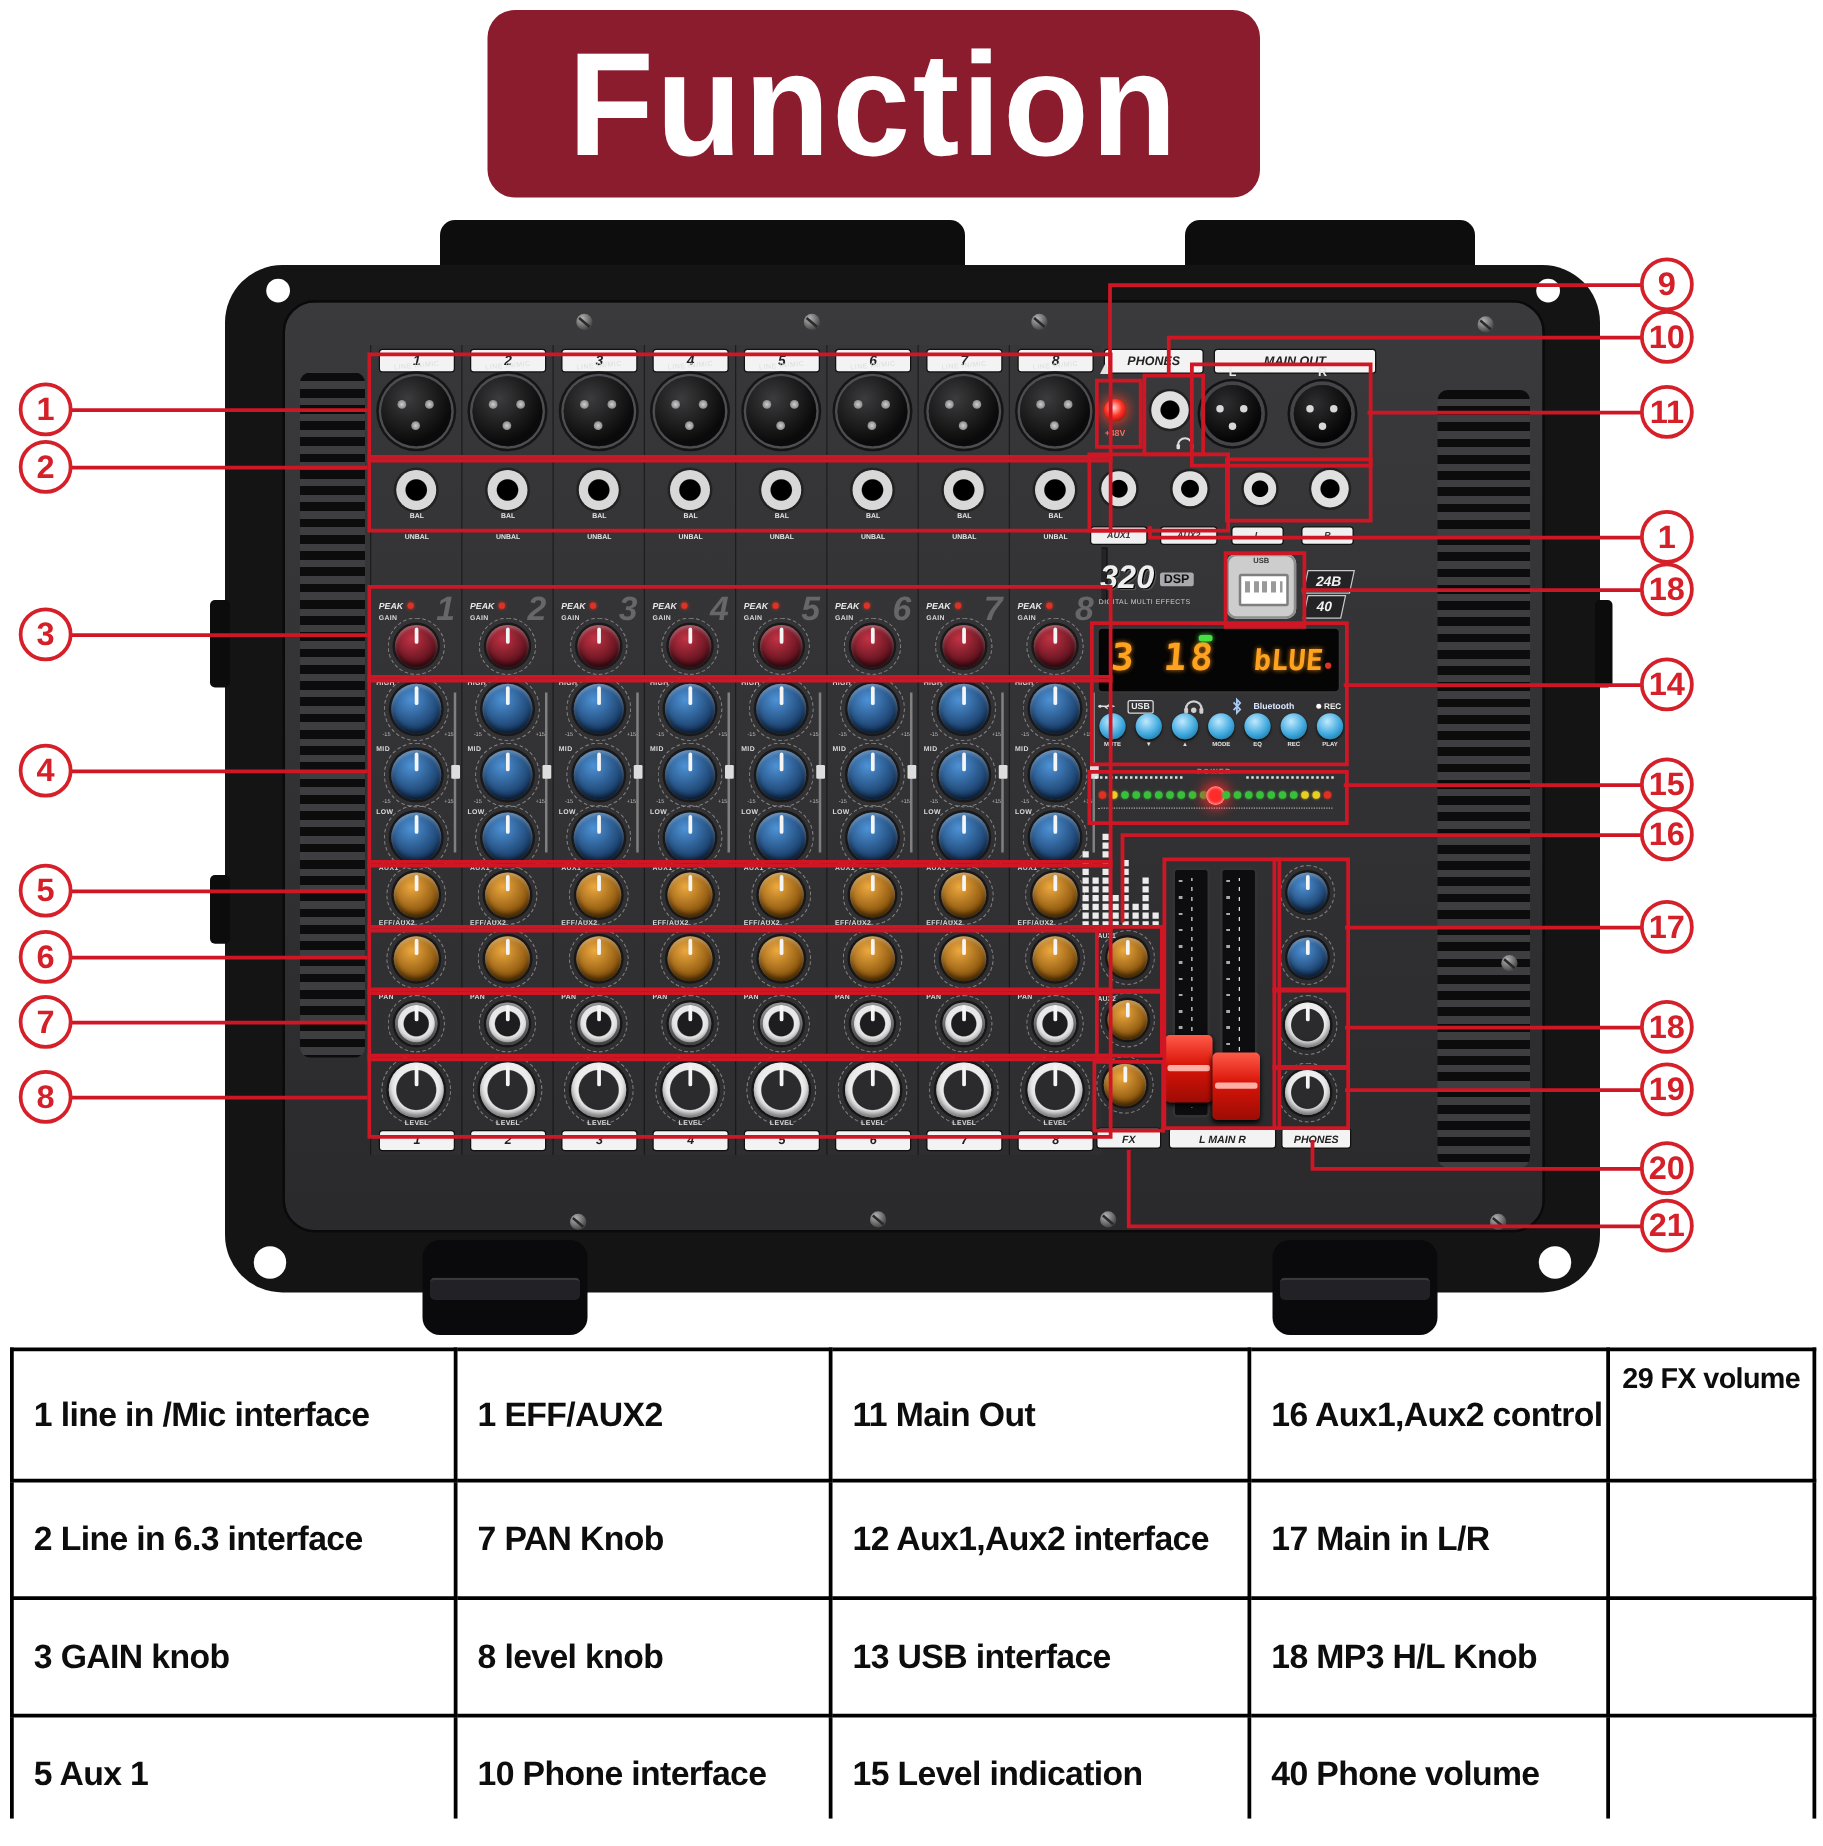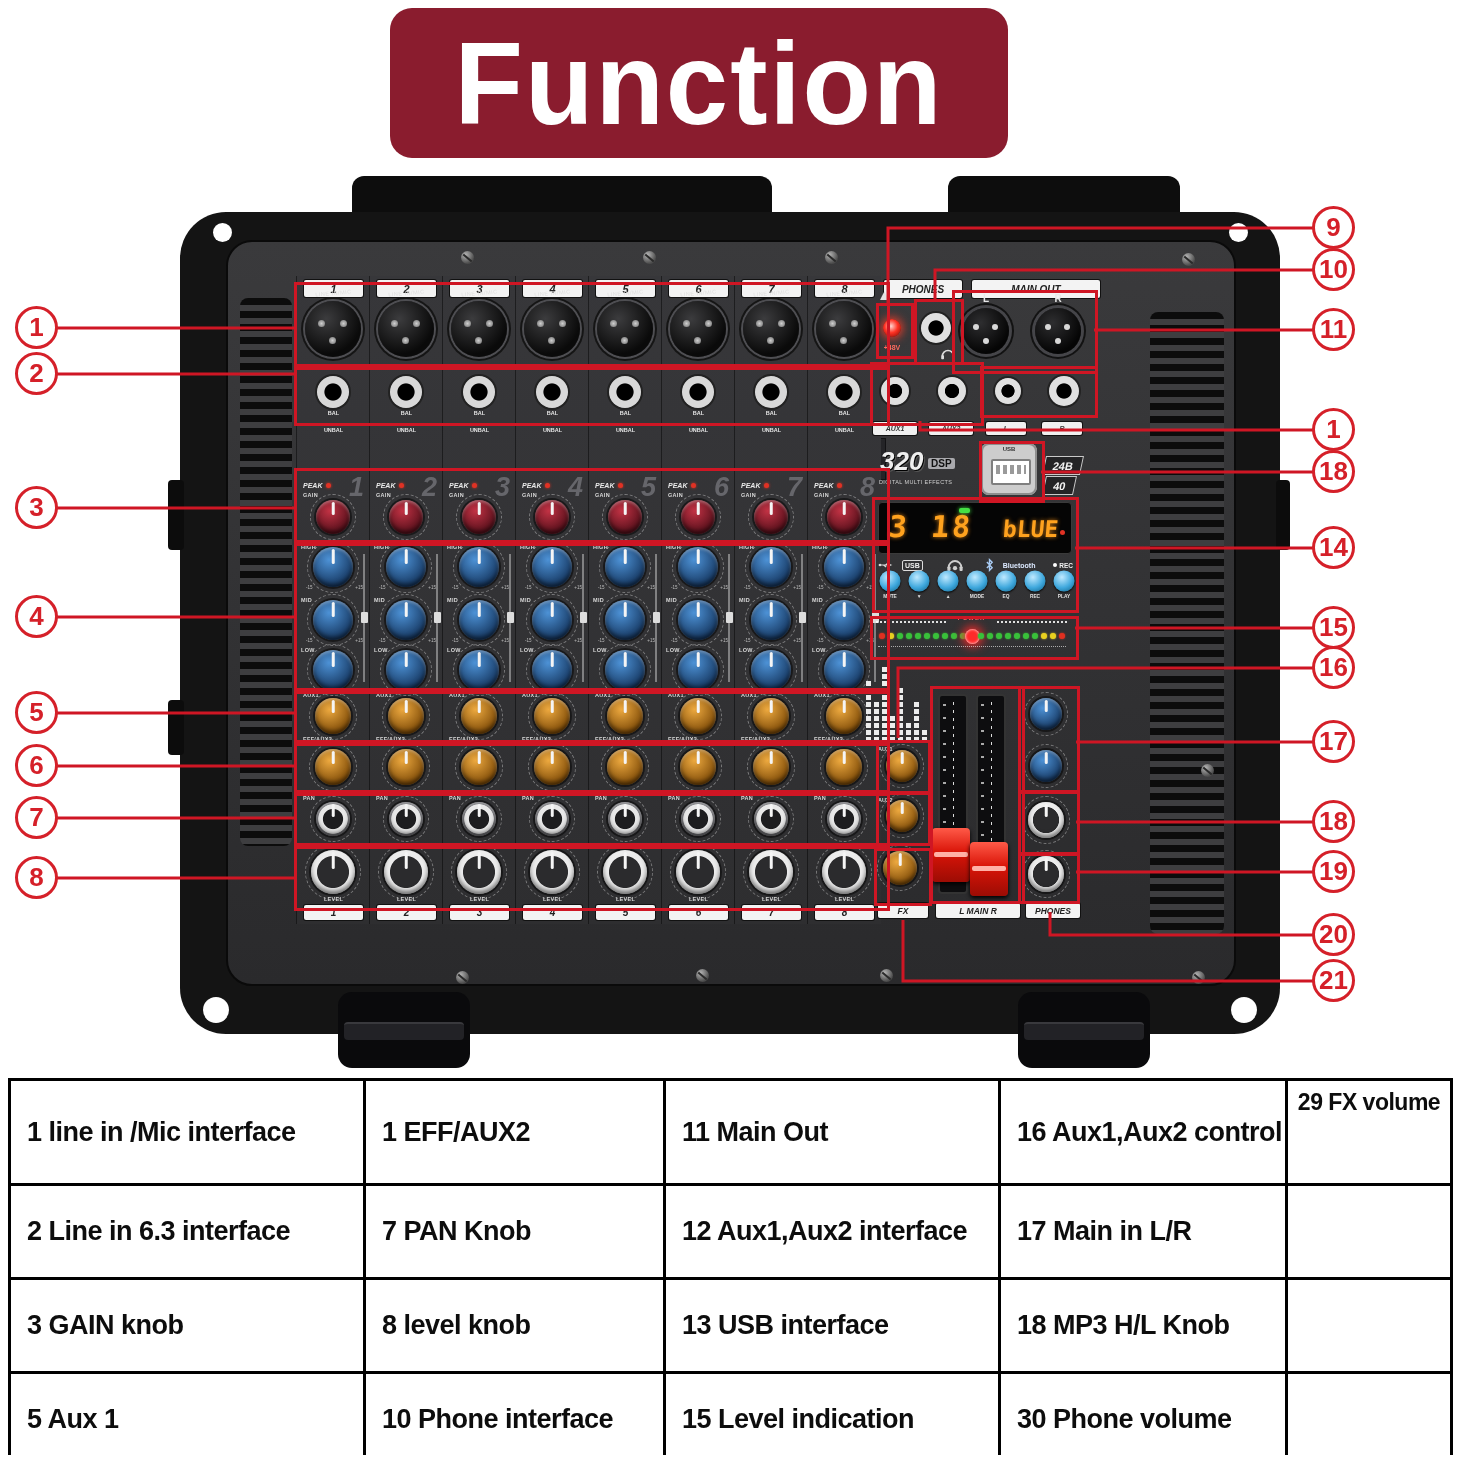--- a/index.html
+++ b/index.html
@@ -875,18 +875,18 @@
           <td>3 GAIN knob</td>
           <td>8 level knob</td>
           <td>13 USB interface</td>
           <td>18 MP3 H/L Knob</td>
           <td></td>
         </tr>
         <tr>
           <td>5 Aux 1</td>
           <td>10 Phone interface</td>
           <td>15 Level indication</td>
-          <td>30 Phone volume</td>
+          <td>40 Phone volume</td>
           <td></td>
         </tr>
       </tbody>
   </table>
 </div>
 
 </body></html>

